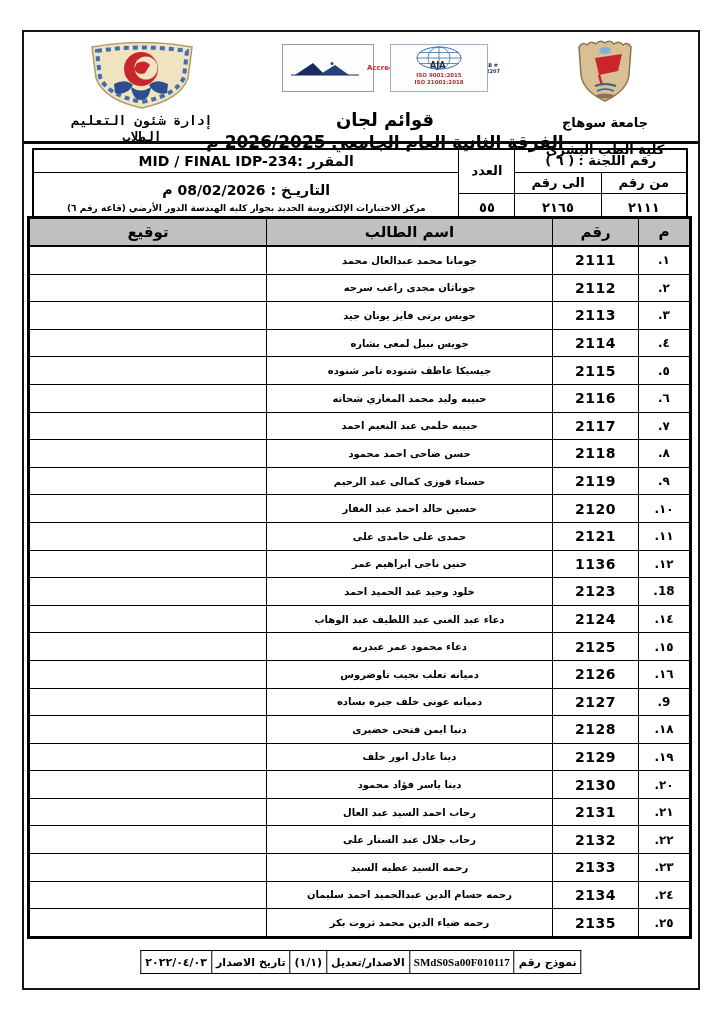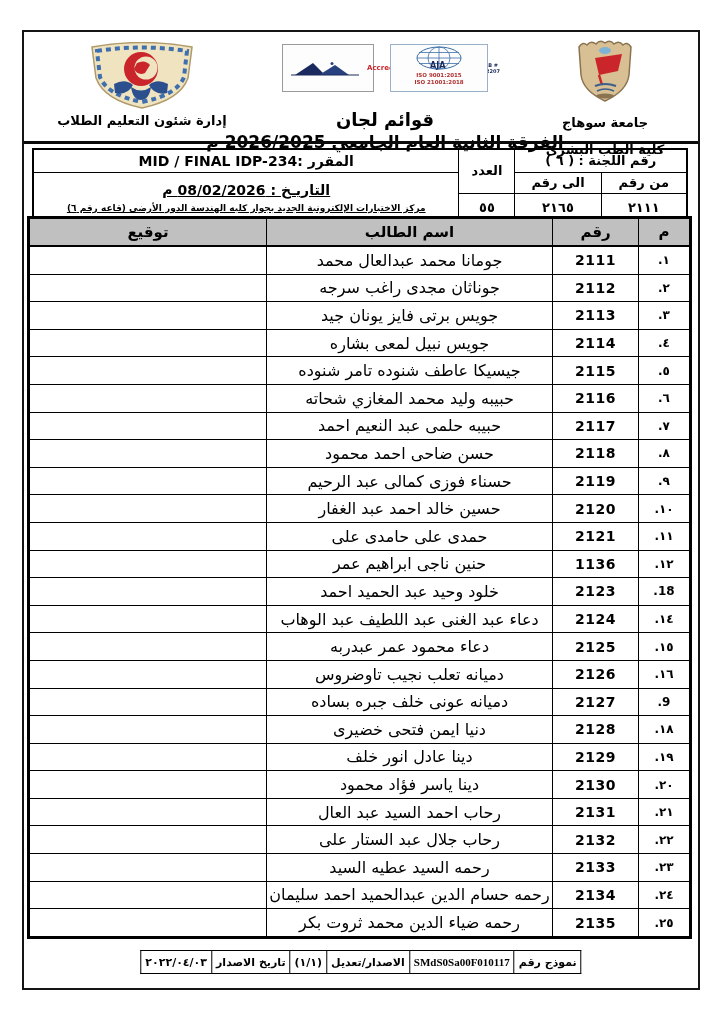--- a/index.html
+++ b/index.html
@@ -8,21 +8,21 @@
     font-family:"DejaVu Sans", sans-serif;color:#000;overflow:hidden;
   }
   .frame{
     position:absolute;left:22px;top:30px;width:674px;height:956px;
     border:2px solid #151515;background:#fff;
   }
   
   .univ-block{position:absolute;top:8px;right:28px;width:130px;text-align:center;}
   .univ-name,.faculty-name{font-size:13px;font-weight:700;line-height:1.25;direction:rtl;margin-top:11px;}
   .admin-block{position:absolute;top:10px;left:30px;width:176px;text-align:center;}
-  .admin-name{font-size:13px;font-weight:700;margin-top:1px;direction:rtl;}
+  .admin-name{font-size:13px;font-weight:700;margin-top:1px;direction:rtl;font-family:Liberation Mono, monospace;}
   .center-block{
     position:absolute;top:12px;left:50%;transform:translateX(calc(-50% + 24px));
     width:380px;text-align:center;
   }
   .logo-row{display:flex;justify-content:center;align-items:flex-start;gap:16px;}
   .egac-box{width:90px;height:44px;border:1px solid #9a9a9a;background:#fdfdfd;
     display:flex;flex-direction:row;align-items:center;justify-content:flex-start;padding:1px 0;}
   .aja-box{width:96px;height:44px;border:1px solid #9ab0c8;background:#fdfdfd;
     display:flex;flex-direction:column;align-items:center;justify-content:flex-start;padding:1px 0;}
   .egac-accredited{font-size:7px;font-weight:700;color:#c9252b;line-height:1;}
@@ -39,36 +39,36 @@
   }
   .info-table td{border:1px solid #000;text-align:center;vertical-align:middle;
     font-weight:700;padding:0;line-height:1.15;}
   .i-committee{font-size:13px;height:22px;}
   .i-label{font-size:13px;height:20px;}
   .i-value{font-size:13px;height:28px;}
   .i-count{font-size:13px;}
   .i-course{font-size:14px;direction:rtl;}
   .i-date{font-size:14px;direction:rtl;}
   .i-venue{font-size:9px;direction:rtl;vertical-align:top;padding-top:2px;}
-  .i-left-merged{vertical-align:top;text-decoration:underline;}
+  .i-left-merged{vertical-align:top;}
   .i-left-merged .i-date{border:none;display:block;height:19px;}
   
   .main-table{
     position:absolute;top:184px;right:6px;width:662px;
     border-collapse:collapse;direction:rtl;table-layout:fixed;
     border:3px solid #000;
   }
   .main-table th{
     background:#c0c0c0;border:1px solid #000;border-bottom:2px solid #000;
     font-size:15px;font-weight:700;height:26px;padding:0;
   }
   .main-table td{border:1px solid #000;height:26.6px;padding:0;text-align:center;vertical-align:middle;}
   .c-serial{font-size:12px;font-weight:700;}
   .c-number{font-size:14px;font-weight:700;letter-spacing:.5px;}
-  .c-name{font-size:16px;font-weight:400;}
+  .c-name{font-size:10px;font-weight:700;}
   .c-sign{background:#fff;}
   
   .footer-table{
     position:absolute;top:918px;left:50%;transform:translateX(-50%);
     border-collapse:collapse;direction:rtl;table-layout:fixed;
   }
   .footer-table td{border:1px solid #000;height:22px;text-align:center;vertical-align:middle;
     font-size:11px;font-weight:700;padding:0 4px;white-space:nowrap;}
   .f-code{font-family:"Liberation Serif", serif;font-size:13px;font-weight:700;direction:ltr;border-radius:7px;}
   svg{display:block;margin:0 auto;}

